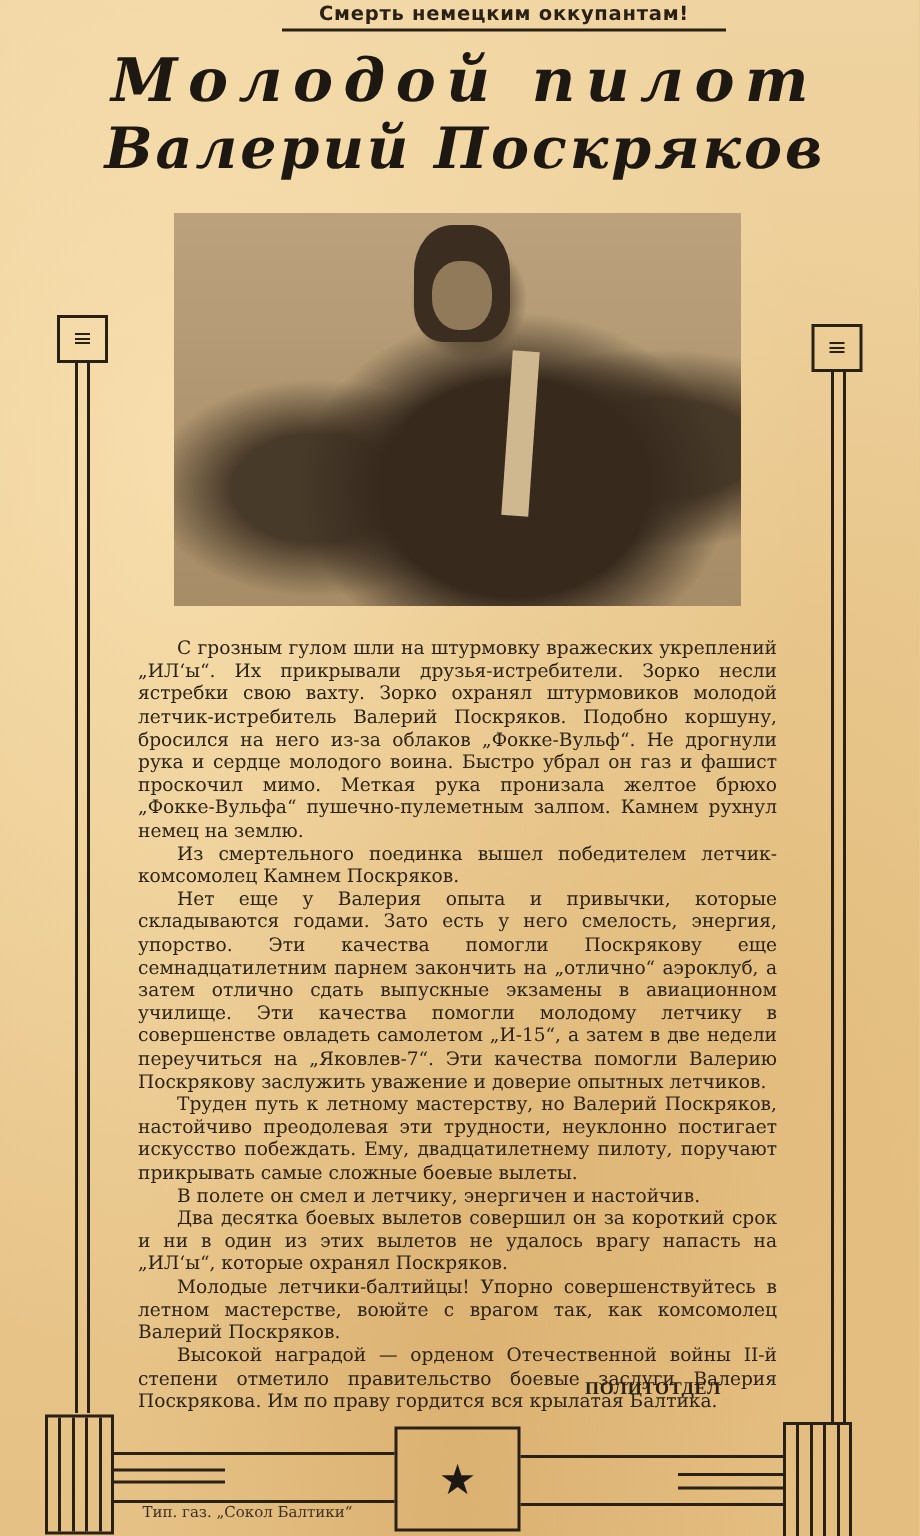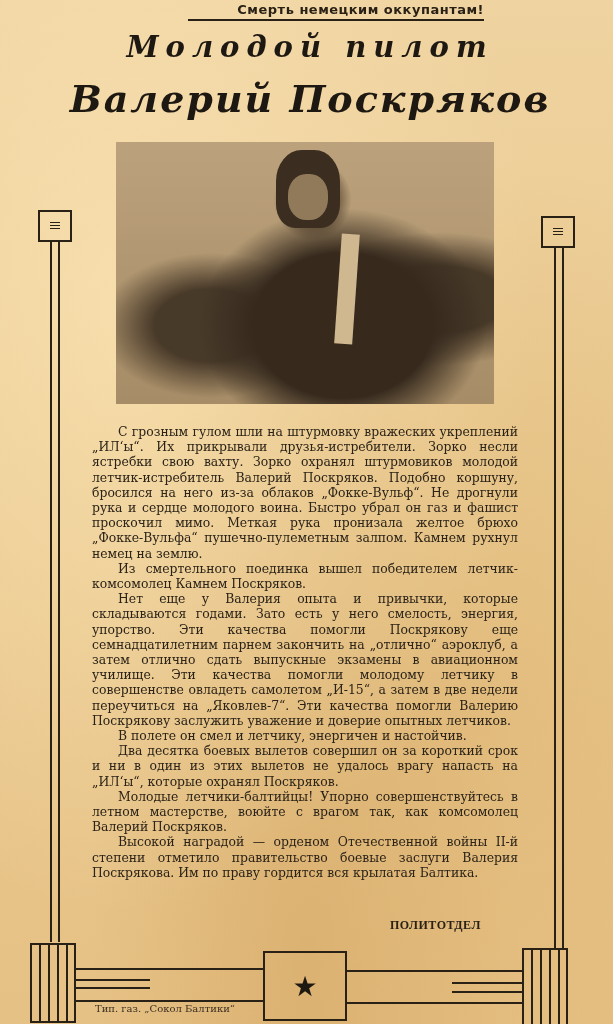--- a/index.html
+++ b/index.html
@@ -4,26 +4,26 @@
 <style>
   html,body{margin:0;padding:0;}
   body{width:613px;height:1024px;overflow:hidden;background:#e8c98f;}
   .page{position:relative;width:613px;height:1024px;
     background:
       radial-gradient(ellipse at 20% 30%, rgba(255,235,190,0.55), transparent 60%),
       radial-gradient(ellipse at 80% 70%, rgba(215,170,100,0.35), transparent 55%),
       radial-gradient(ellipse at 50% 95%, rgba(200,150,80,0.35), transparent 50%),
       linear-gradient(180deg,#efd3a0 0%,#ebcb92 40%,#e6c185 100%);
     font-family:"DejaVu Serif",serif;color:#2a2116;}
-  .slogan{position:absolute;left:188px;top:2px;width:296px;text-align:right;
+  .slogan{position:absolute;left:188px;top:2px;width:296px;text-align:center;
     font-family:"DejaVu Sans",sans-serif;font-weight:bold;font-size:13px;letter-spacing:0.5px;
     padding-bottom:2px;border-bottom:2px solid #2a2116;}
   .title{position:absolute;left:60px;width:500px;text-align:center;
     font-family:"DejaVu Serif",serif;font-style:italic;font-weight:bold;color:#1e1812;}
-  .title.l1{top:30px;font-size:29px;letter-spacing:7px;}
+  .title.l1{top:30px;font-size:40px;letter-spacing:7px;}
   .title.l2{top:76px;font-size:38px;letter-spacing:2px;}
   .photo{position:absolute;left:116px;top:142px;width:378px;height:262px;
     background:
       radial-gradient(ellipse at 52% 22%, #4a3a2a 0 6%, transparent 14%),
       radial-gradient(ellipse at 60% 70%, #3a2e22 0 28%, transparent 45%),
       radial-gradient(ellipse at 25% 70%, #4b3d2d 0 14%, transparent 28%),
       radial-gradient(ellipse at 85% 60%, #4a3c2c 0 15%, transparent 30%),
       linear-gradient(180deg,#b8a07c,#a58c68);
     filter:contrast(1.05);}
   .photo .helmet{position:absolute;left:160px;top:8px;width:64px;height:78px;border-radius:40% 40% 30% 30%;background:#3e3124;}
@@ -81,20 +81,21 @@
   <div class="hline" style="left:347px;top:1002px;width:175px;"></div>
 
   <div class="starbox">
     <span>★</span>
   </div>
 
   <div class="body">
     <p>С грозным гулом шли на штурмовку вражеских укреплений „ИЛ‘ы“. Их прикрывали друзья-истребители. Зорко несли ястребки свою вахту. Зорко охранял штурмовиков молодой летчик-истребитель Валерий Поскряков. Подобно коршуну, бросился на него из-за облаков „Фокке-Вульф“. Не дрогнули рука и сердце молодого воина. Быстро убрал он газ и фашист проскочил мимо. Меткая рука пронизала желтое брюхо „Фокке-Вульфа“ пушечно-пулеметным залпом. Камнем рухнул немец на землю.</p>
     <p>Из смертельного поединка вышел победителем летчик-комсомолец Камнем Поскряков.</p>
     <p>Нет еще у Валерия опыта и привычки, которые складываются годами. Зато есть у него смелость, энергия, упорство. Эти качества помогли Поскрякову еще семнадцатилетним парнем закончить на „отлично“ аэроклуб, а затем отлично сдать выпускные экзамены в авиационном училище. Эти качества помогли молодому летчику в совершенстве овладеть самолетом „И-15“, а затем в две недели переучиться на „Яковлев-7“. Эти качества помогли Валерию Поскрякову заслужить уважение и доверие опытных летчиков.</p>
+    <p>Труден путь к летному мастерству, но Валерий Поскряков, настойчиво преодолевая эти трудности, неуклонно постигает искусство побеждать. Ему, двадцатилетнему пилоту, поручают прикрывать самые сложные боевые вылеты.</p>
     <p>В полете он смел и летчику, энергичен и настойчив.</p>
     <p>Два десятка боевых вылетов совершил он за короткий срок и ни в один из этих вылетов не удалось врагу напасть на „ИЛ‘ы“, которые охранял Поскряков.</p>
     <p>Молодые летчики-балтийцы! Упорно совершенствуйтесь в летном мастерстве, воюйте с врагом так, как комсомолец Валерий Поскряков.</p>
     <p>Высокой наградой — орденом Отечественной войны II-й степени отметило правительство боевые заслуги Валерия Поскрякова. Им по праву гордится вся крылатая Балтика.</p>
   </div>
 
   <div class="sign">ПОЛИТОТДЕЛ</div>
   <div class="printer">Тип. газ. „Сокол Балтики“</div>
   <div class="code">ГМ 04708</div>
 </div>

